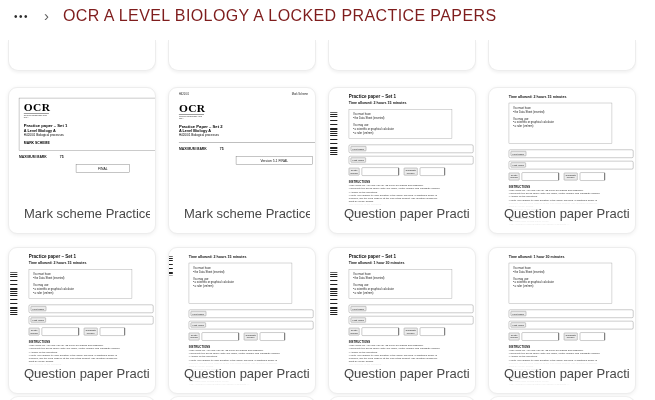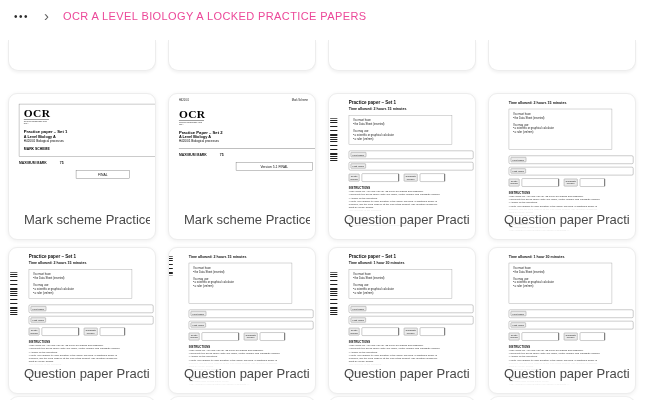--- a/index.html
+++ b/index.html
@@ -3,27 +3,27 @@
 <meta charset="utf-8">
 <style>
   html,body{margin:0;padding:0;background:#fff;}
   body{font-family:"Liberation Sans",sans-serif;}
   .stage{position:relative;width:655px;height:400px;background:#fff;overflow:hidden;}
 
   
   .crumbbar{position:absolute;left:0;top:0;width:655px;height:32px;display:flex;align-items:center;background:#fff;}
   .menu-dots{margin-left:14px;font-size:10px;letter-spacing:1.5px;color:#2d2d2d;cursor:pointer;}
   .crumb-chevron{margin:0 14px 2px 15px;font-size:15px;color:#5f5f5f;}
-  .crumb-title{font-size:11px;color:#ec4899;letter-spacing:.4px;}
+  .crumb-title{font-size:16px;color:#7f1d1d;letter-spacing:.4px;}
 
   
   .card{position:absolute;width:146px;height:145px;background:#fff;border:1px solid #ededed;
         border-radius:9px;box-shadow:0 1px 4px rgba(0,0,0,.07);overflow:hidden;}
   .c1{left:8px}.c2{left:168px}.c3{left:328px}.c4{left:488px}
-  .r1{top:93px}.r2{top:247px}
+  .r1{top:87px}.r2{top:247px}
   .pt{top:40px;height:30px;border-top:none;border-radius:0 0 10px 10px;box-shadow:0 2px 3px rgba(0,0,0,.05);}
   .pb{top:396px;height:12px;border-bottom:none;border-radius:10px 10px 0 0;border-color:#f0f0f0;box-shadow:none;}
 
   .card-label{position:absolute;left:5px;right:5px;bottom:7px;background:rgba(255,255,255,.86);
         border-radius:7px;padding:4px 10px 5px;font-size:13px;color:#4a4a4a;
         white-space:nowrap;overflow:hidden;z-index:3;}
 
   .doc{position:absolute;left:0;top:0;right:0;bottom:0;}
   .doc-scale{position:absolute;left:0;top:0;width:384px;height:381px;transform:scale(.38);transform-origin:0 0;}
 

